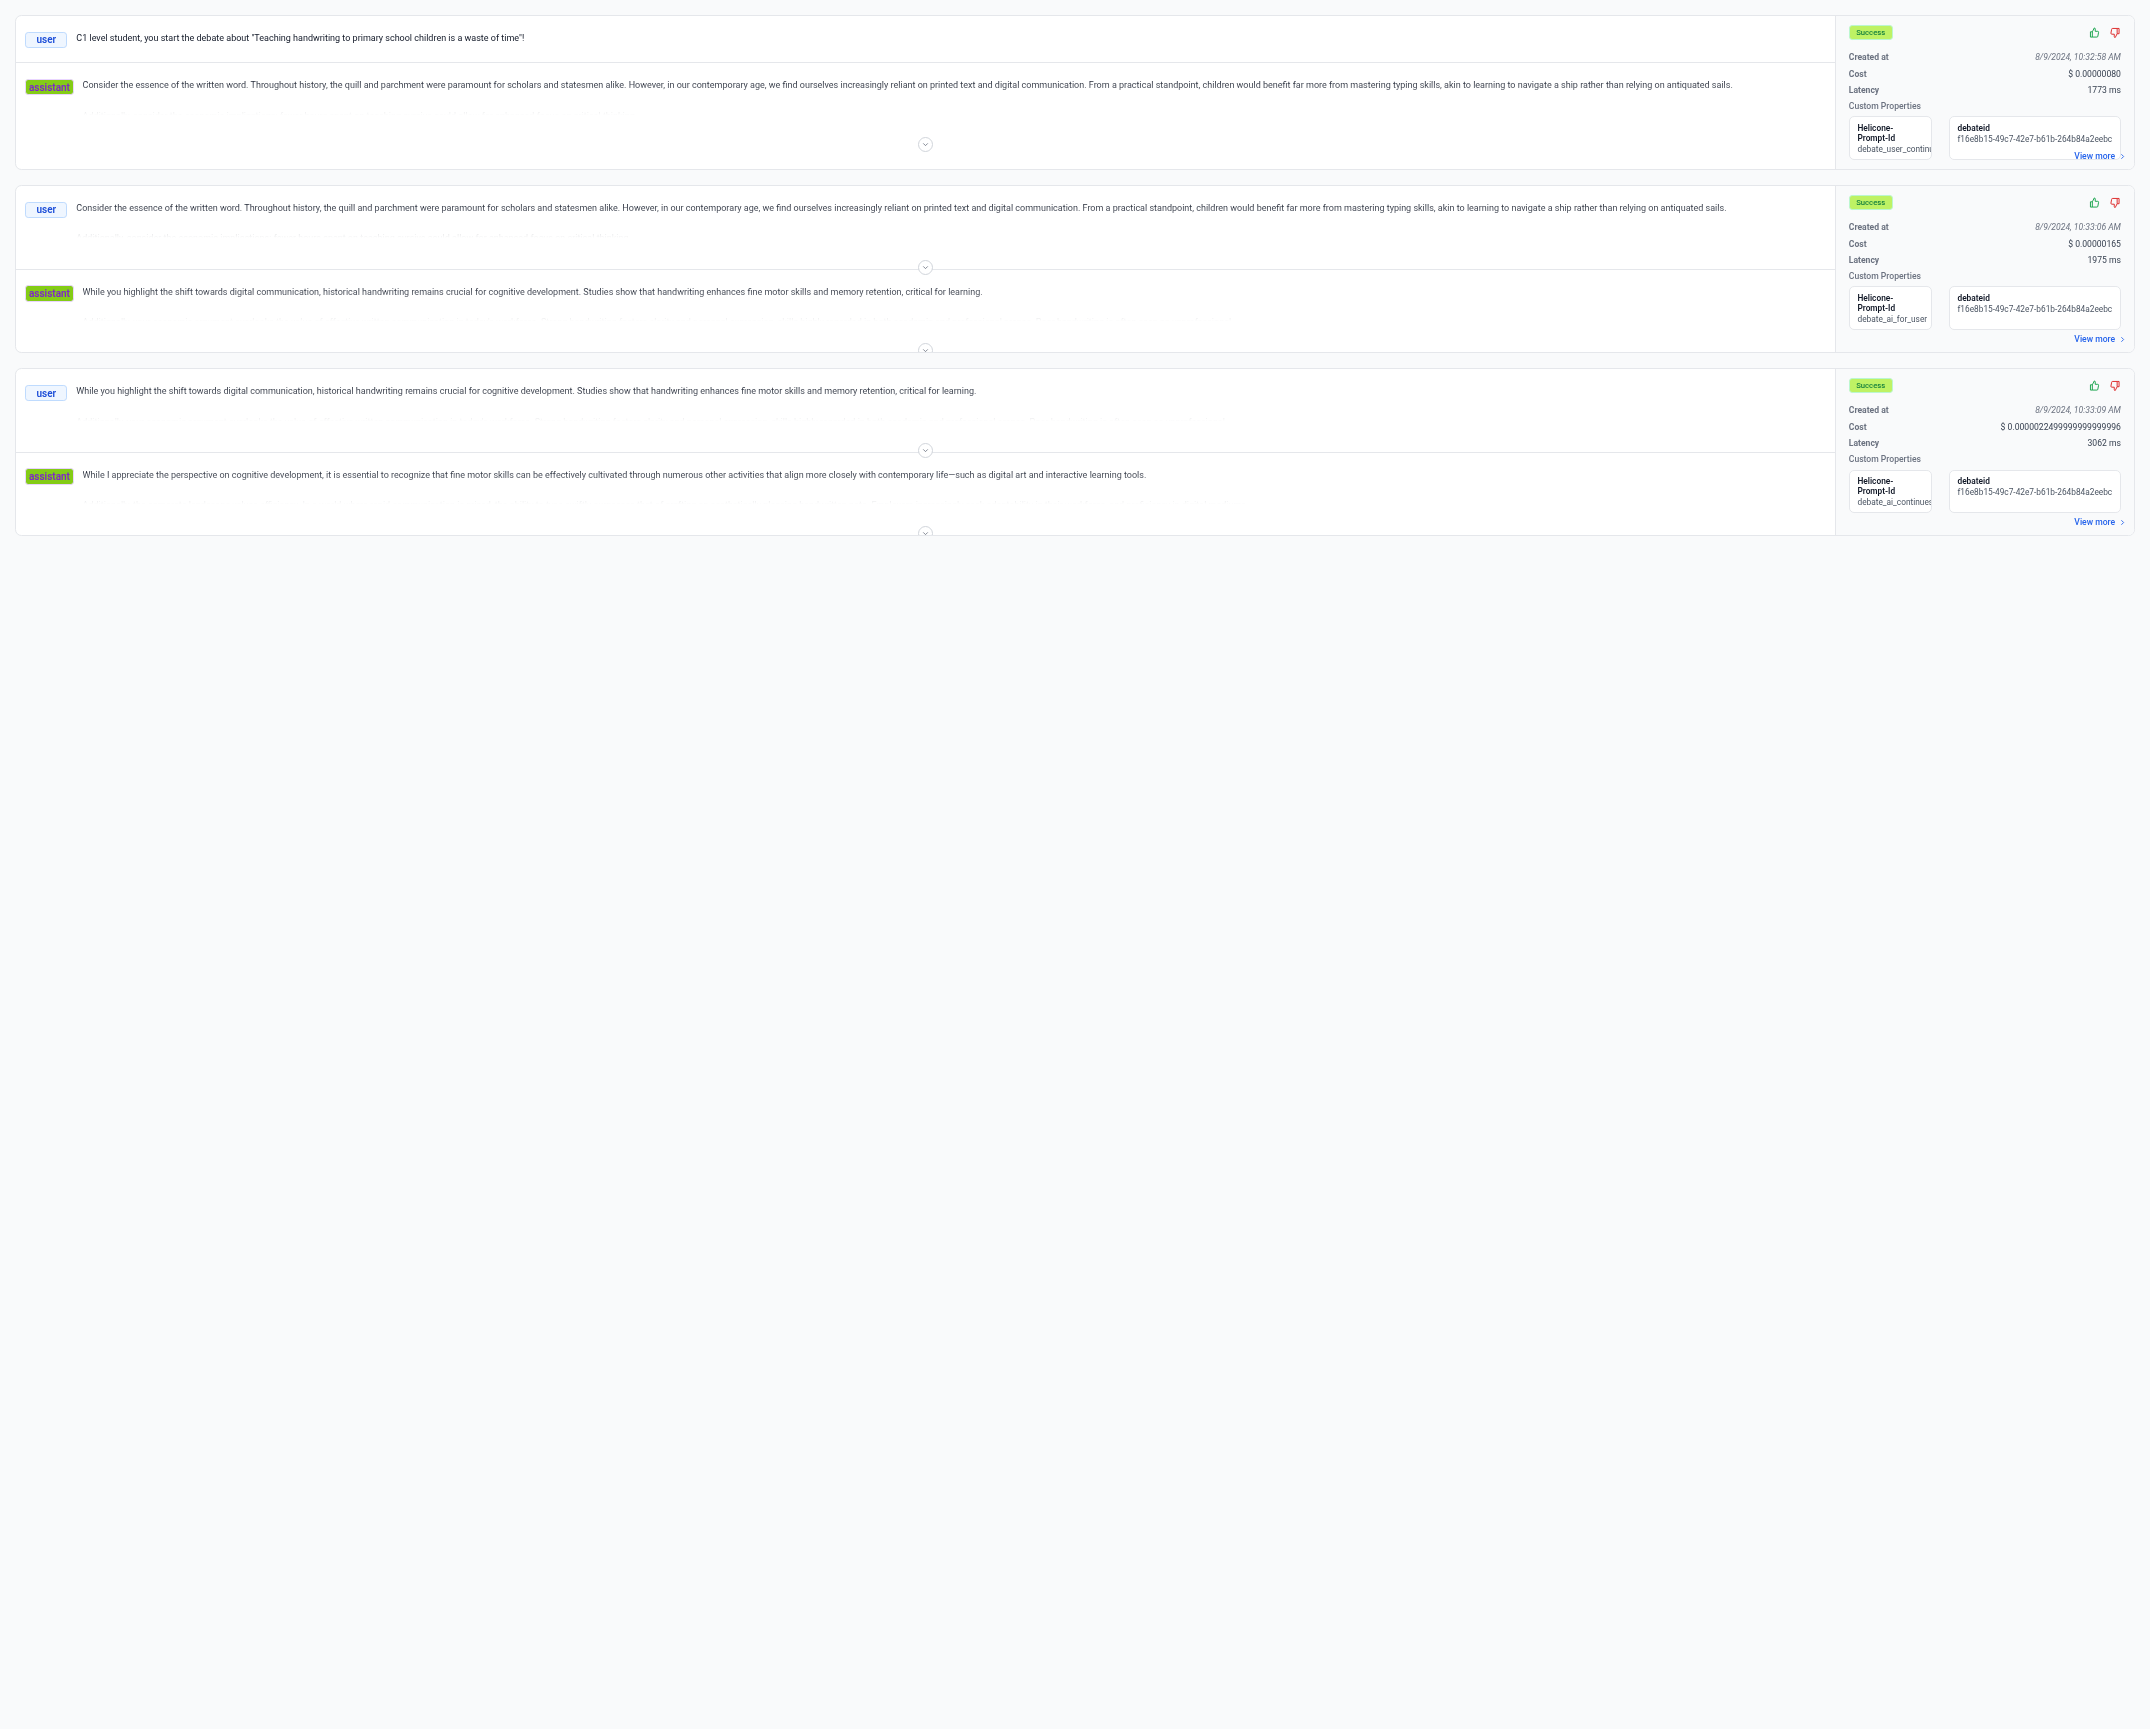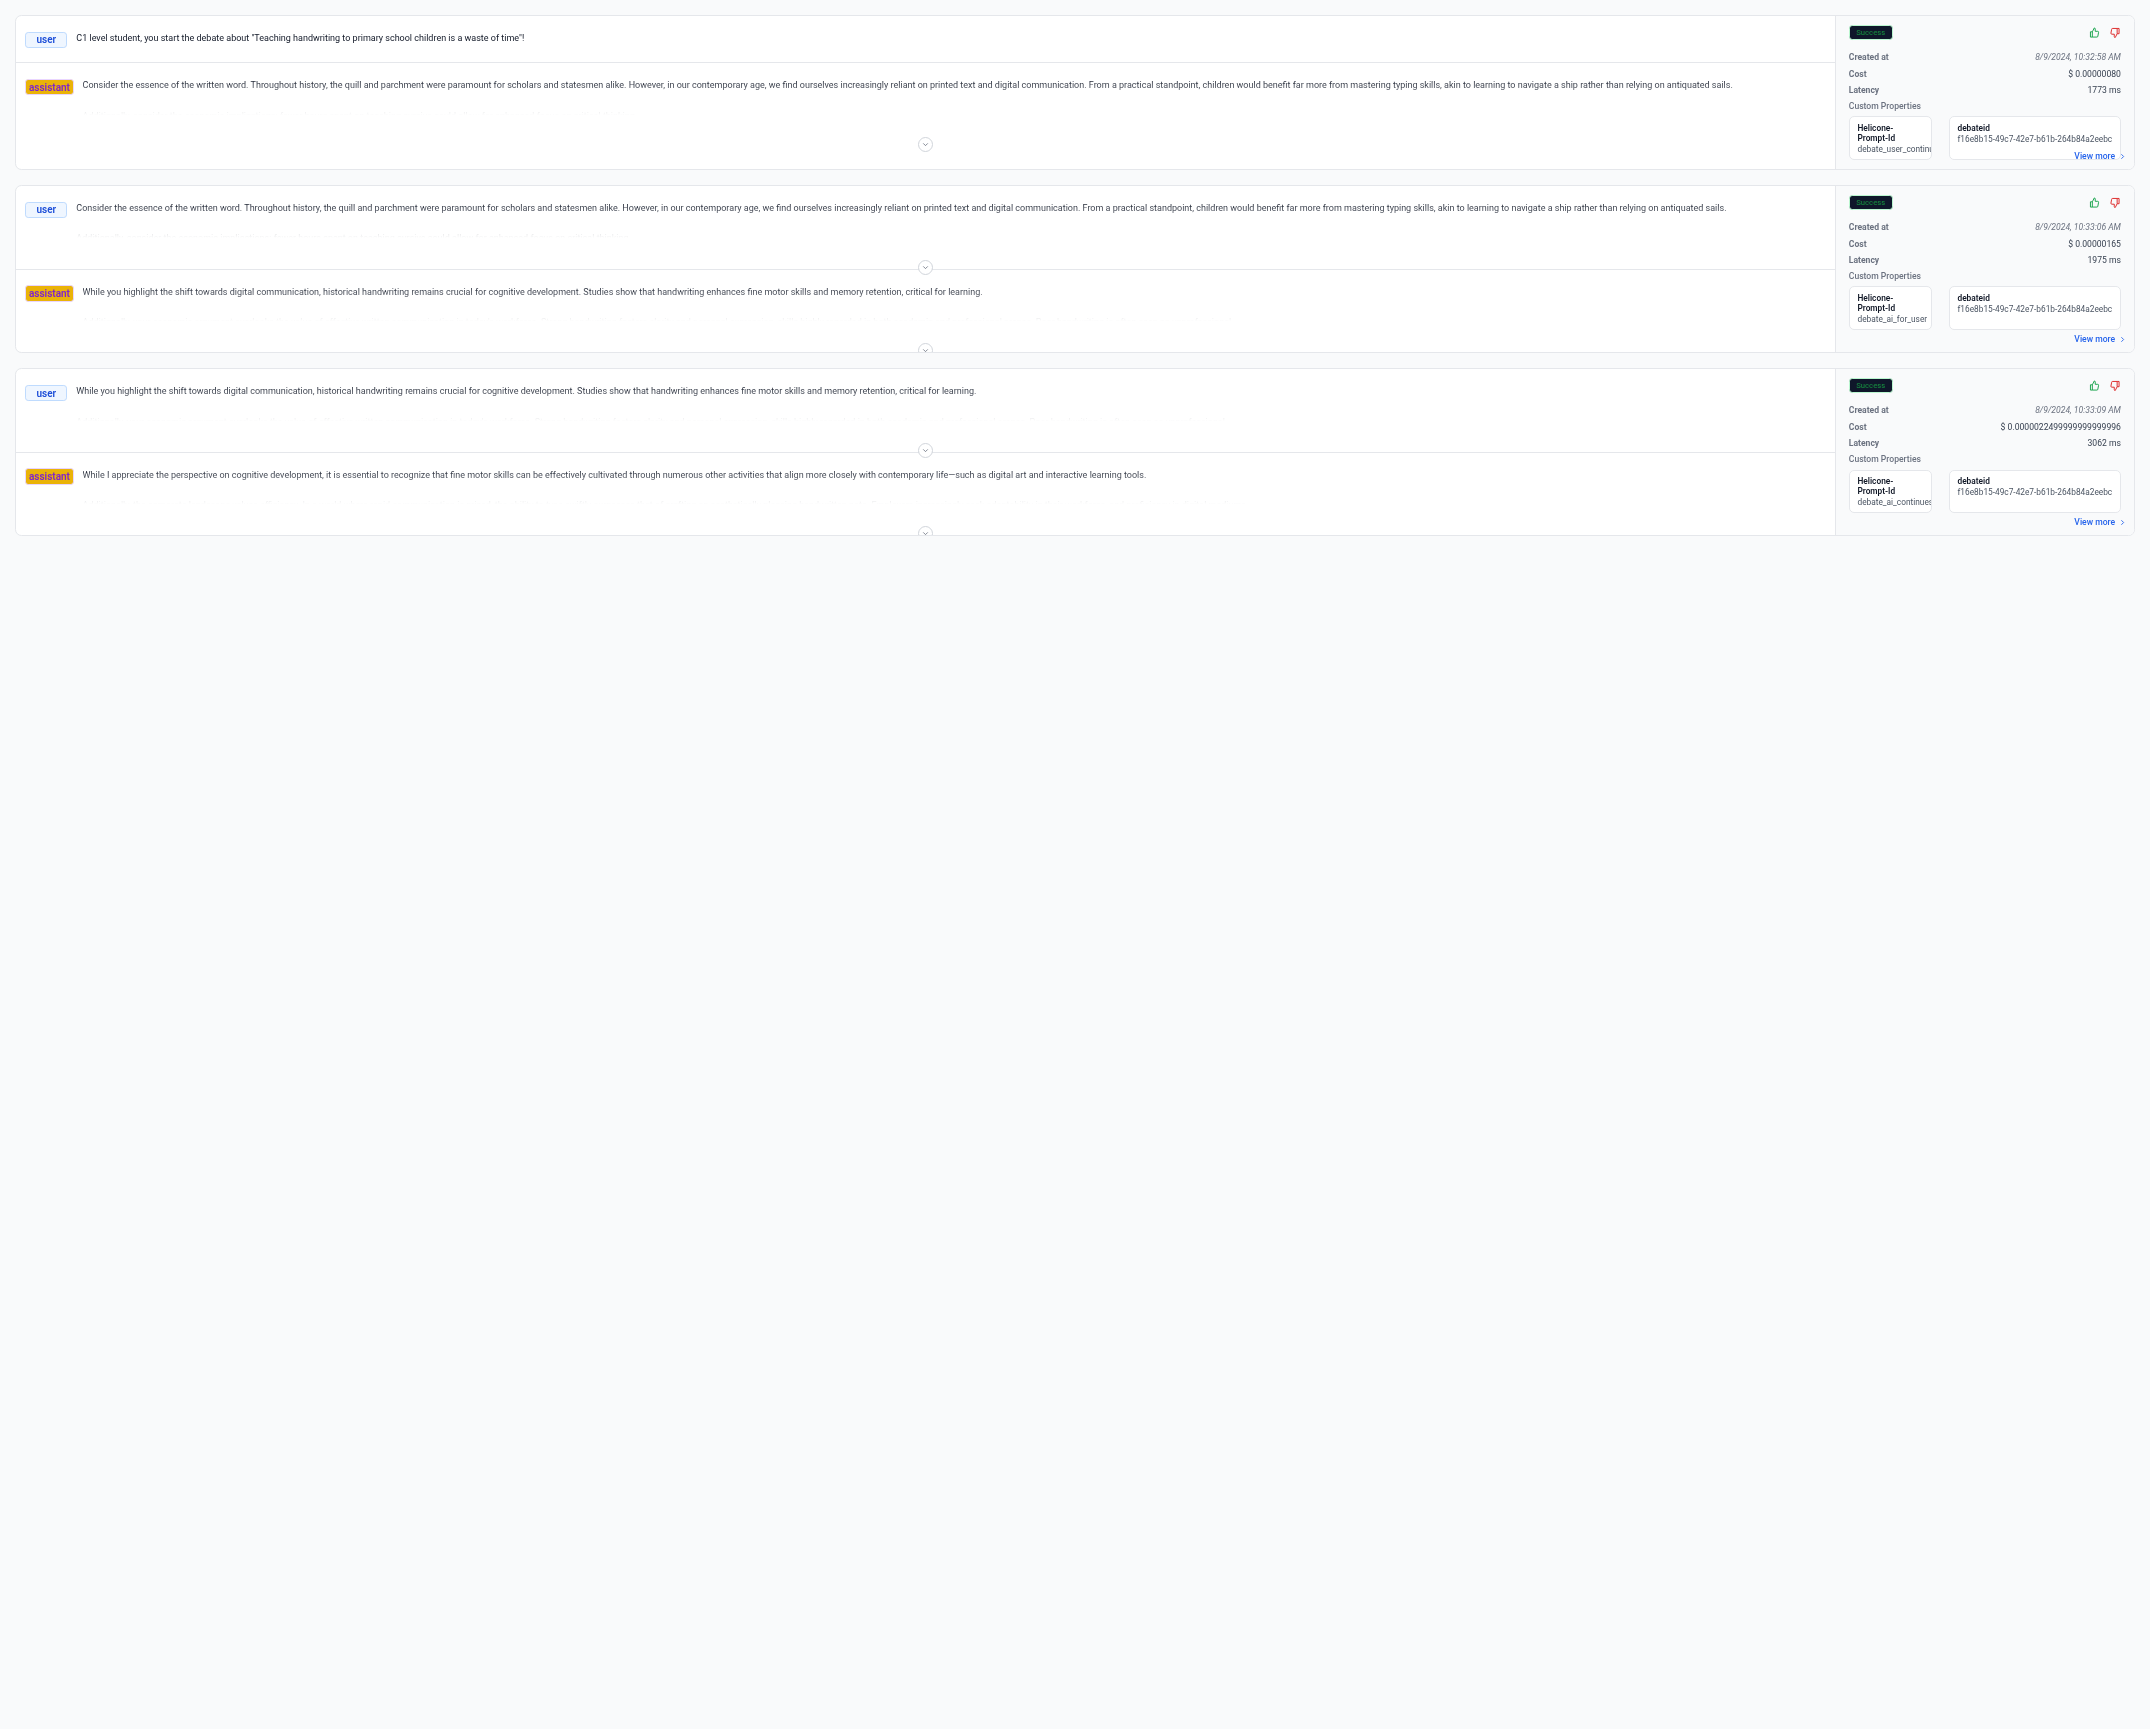--- a/index.html
+++ b/index.html
@@ -52,21 +52,21 @@
     margin-top: 1.3px;
     border: 0.6px solid;
   }
   .role-user {
     color: #1d4ed8;
     background: #eff6ff;
     border-color: #bfdbfe;
   }
   .role-assistant {
     color: #7e22ce;
-    background: #eab308;
+    background: #84cc16;
     border-color: #e9d5ff;
     flex-basis: 42px;
     padding-left:2.6px; padding-right:2.6px;
   }
   .msg-text {
     flex: 1 1 auto;
     font-size: 9px;
     line-height: 1.8;
     color: #111827;
     position: relative;
@@ -108,21 +108,21 @@
   .status-row {
     display: flex;
     align-items: center;
     justify-content: space-between;
     margin-bottom: 9px;
   }
   .status-badge {
     font-size: 7.7px;
     font-weight: 500;
     color: #15803d;
-    background: #0f172a;
+    background: #bef264;
     border: 0.6px solid #bbf7d0;
     padding: 1.9px 6.4px;
     border-radius: 3.2px;
   }
   .thumbs { display: flex; gap: 9px; }
   .thumb-up { color: #16a34a; cursor: pointer; }
   .thumb-down { color: #dc2626; cursor: pointer; }
 
   .meta-row {
     display: flex;

